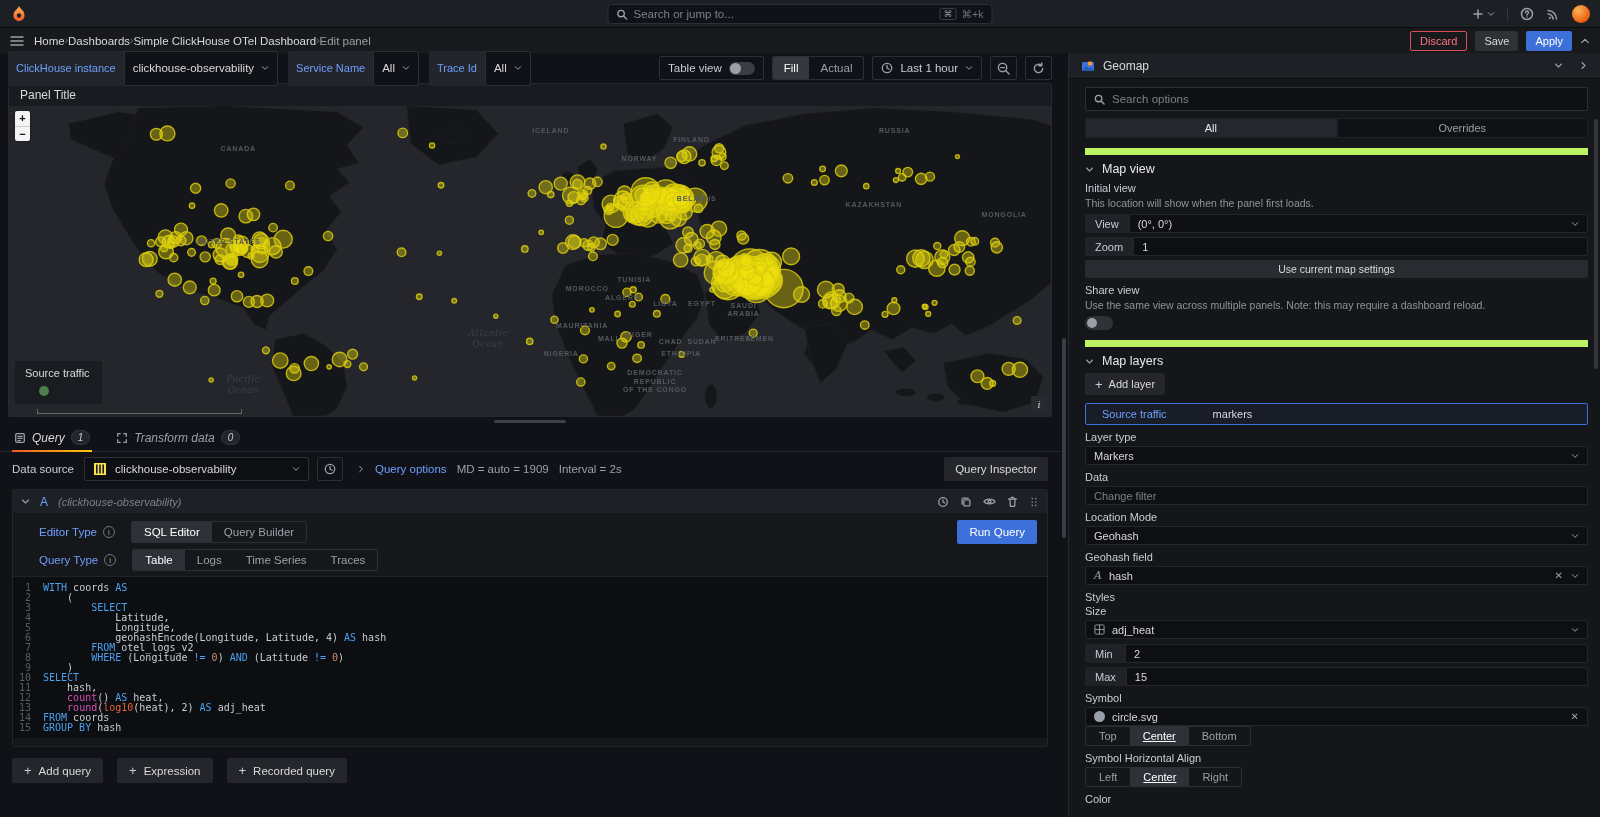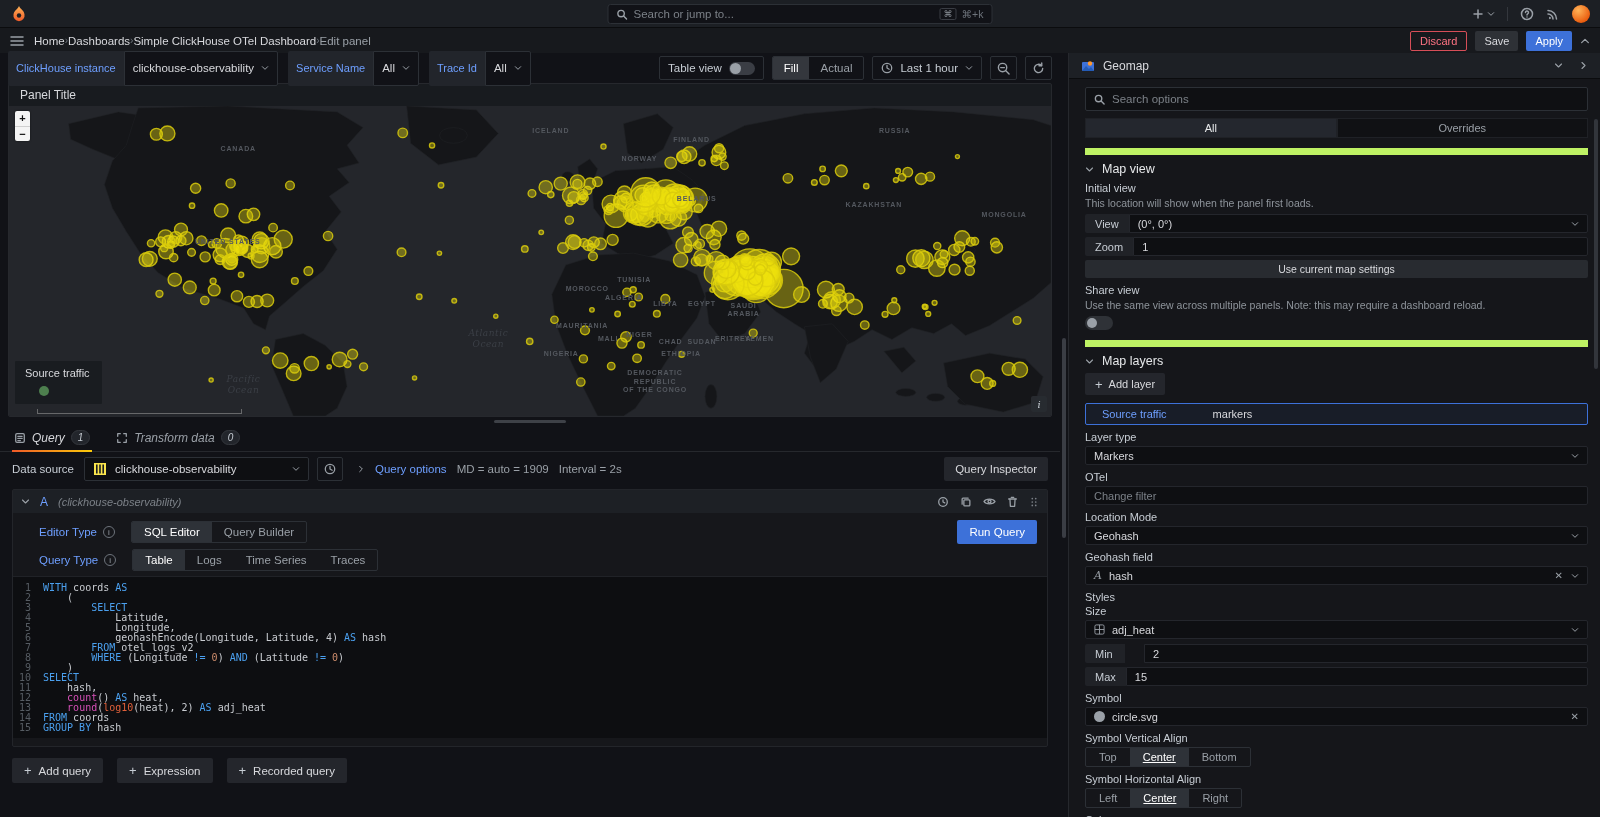--- a/index.html
+++ b/index.html
@@ -962,21 +962,21 @@
         <div class="flabel">Layer type</div>
         <div class="odd">
           <span>Markers</span>
           <span class="right-icons">
               <svg class="ico" width="8" height="8" viewBox="0 0 12 12">
                 <polyline points="2,4 6,8 10,4"></polyline>
               </svg>
             </span>
         </div>
 
-        <div class="flabel">OTel</div>
+        <div class="flabel">Data</div>
         <div class="odd">
           <span class="dim">Change filter</span>
         </div>
 
         <div class="flabel">Location Mode</div>
         <div class="odd">
           <span>Geohash</span>
           <span class="right-icons">
               <svg class="ico" width="8" height="8" viewBox="0 0 12 12">
                 <polyline points="2,4 6,8 10,4"></polyline>
@@ -1005,21 +1005,21 @@
               <line x1="1" y1="6" x2="11" y2="6" stroke="#9aa0a7"></line>
             </svg>
           <span>adj_heat</span>
           <span class="right-icons">
               <svg class="ico" width="8" height="8" viewBox="0 0 12 12">
                 <polyline points="2,4 6,8 10,4"></polyline>
               </svg>
             </span>
         </div>
 
-        <div class="inline-row" style="margin-top:5px;gap:19px;">
+        <div class="inline-row" style="margin-top:5px;">
           <span class="inline-label">Min</span>
           <span class="inline-input">
               <span>2</span>
             </span>
         </div>
         <div class="inline-row">
           <span class="inline-label">Max</span>
           <span class="inline-input">
               <span>15</span>
             </span>
@@ -1027,21 +1027,20 @@
 
         <div class="flabel">Symbol</div>
         <div class="odd">
           <span class="circleglyph"></span>
           <span>circle.svg</span>
           <span class="right-icons">
               <span class="xicon">✕</span>
             </span>
         </div>
 
-        <div class="flabel">Symbol Vertical Align</div>
         <div class="seg3">
           <span class="seg">Top</span>
           <span class="seg active">Center</span>
           <span class="seg">Bottom</span>
         </div>
 
         <div class="flabel">Symbol Horizontal Align</div>
         <div class="seg3">
           <span class="seg">Left</span>
           <span class="seg active">Center</span>

